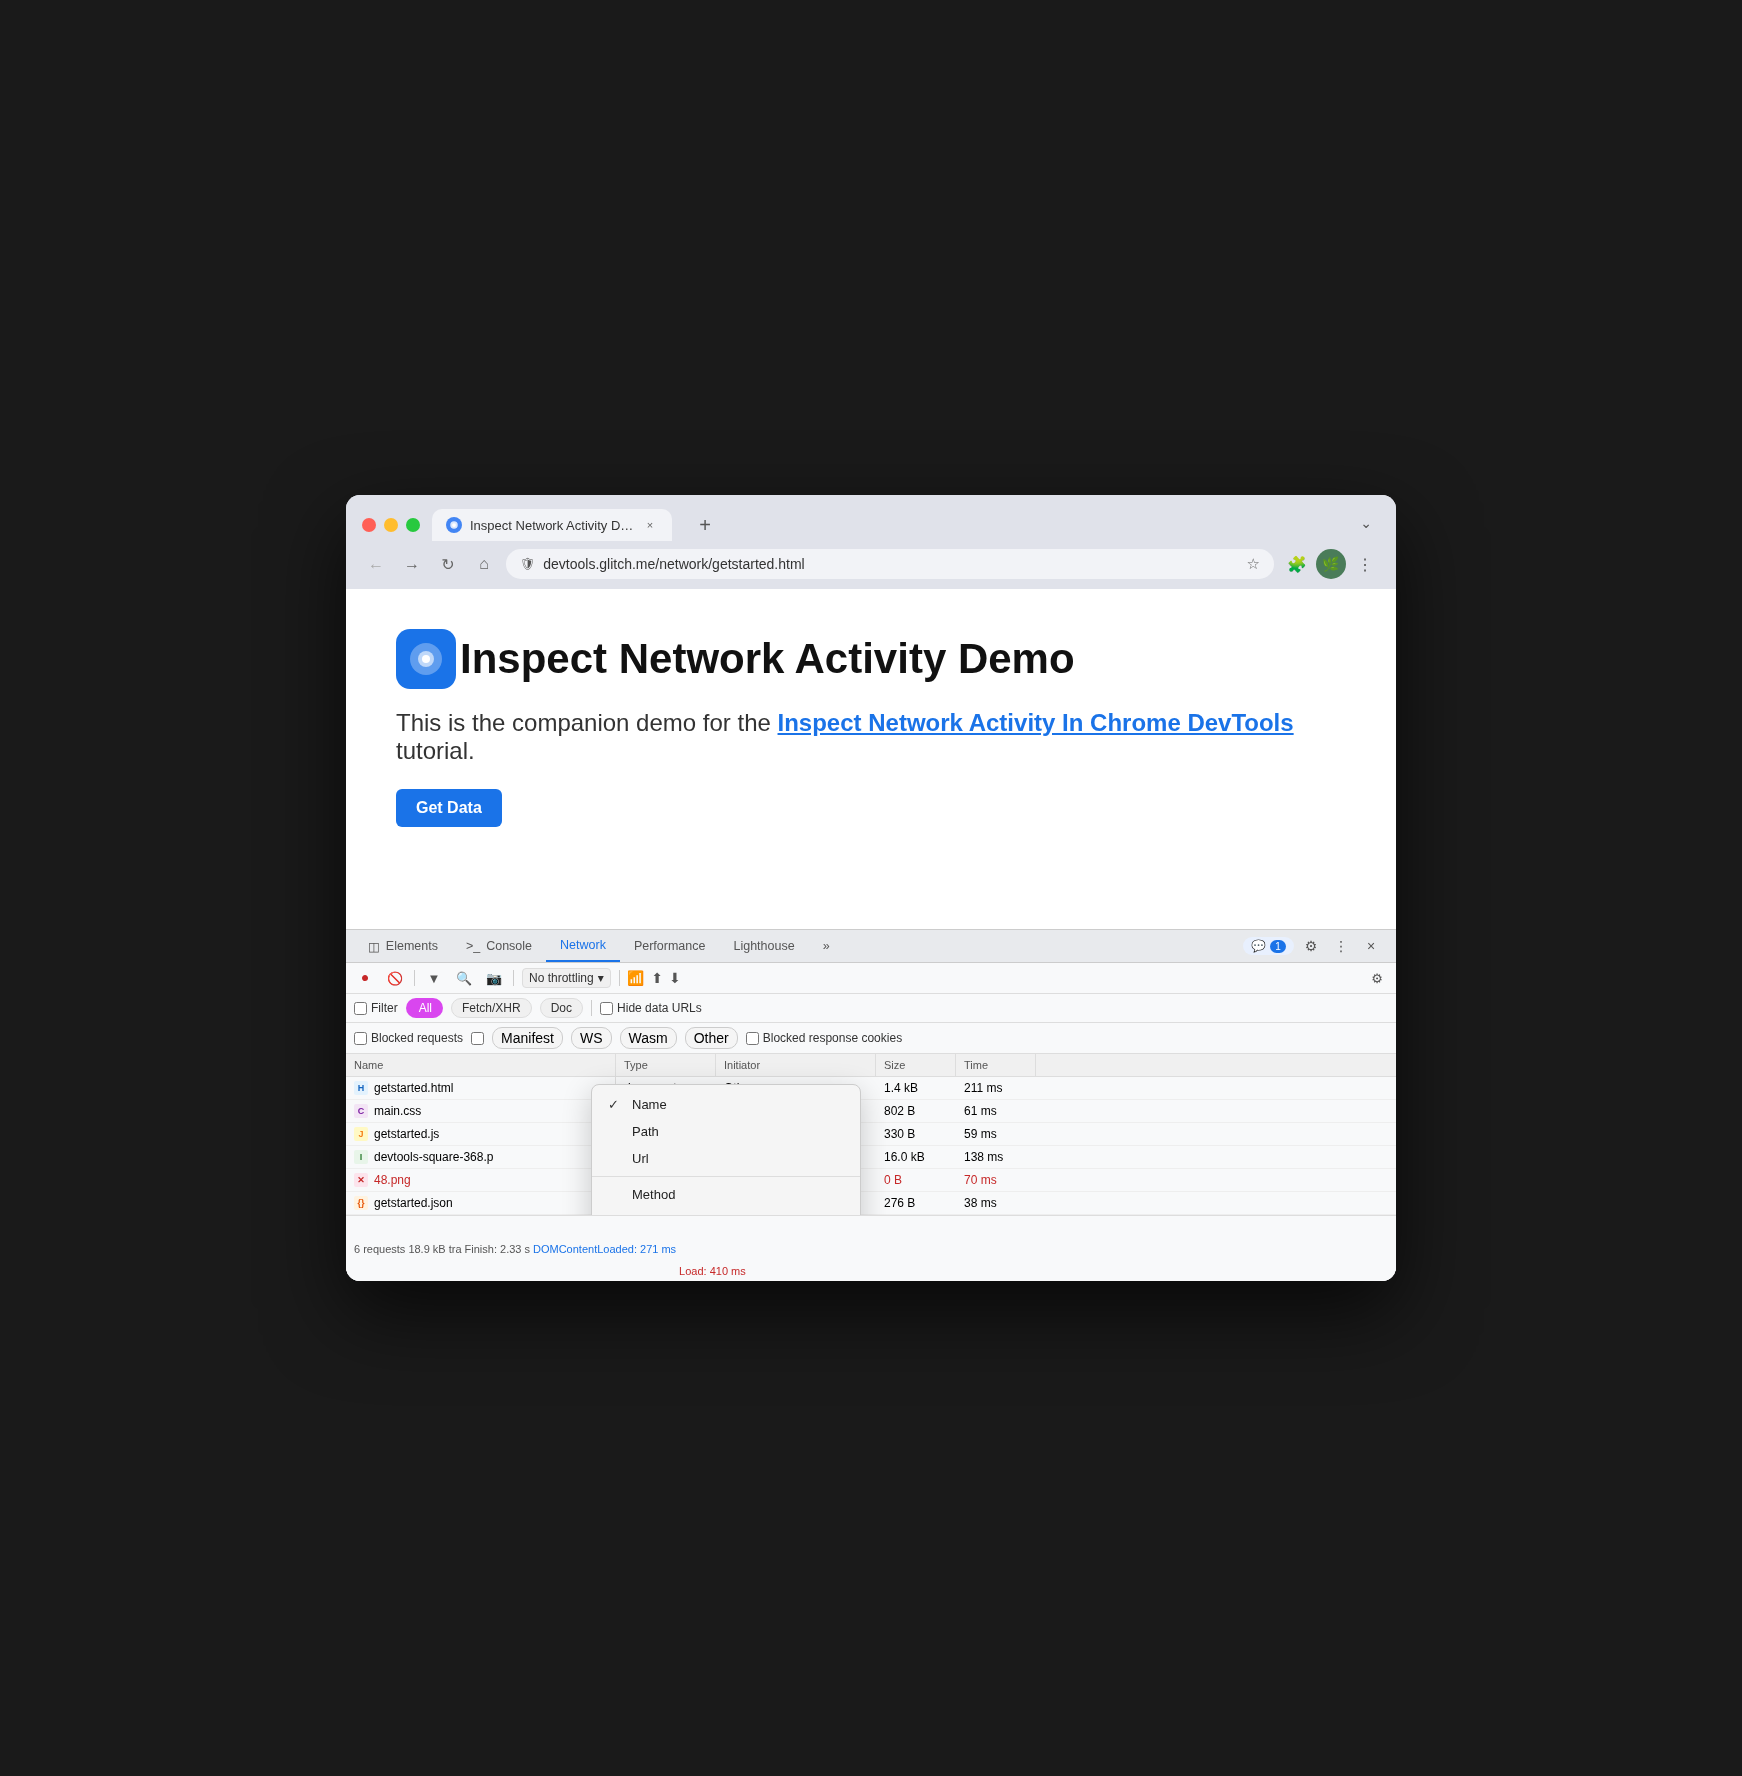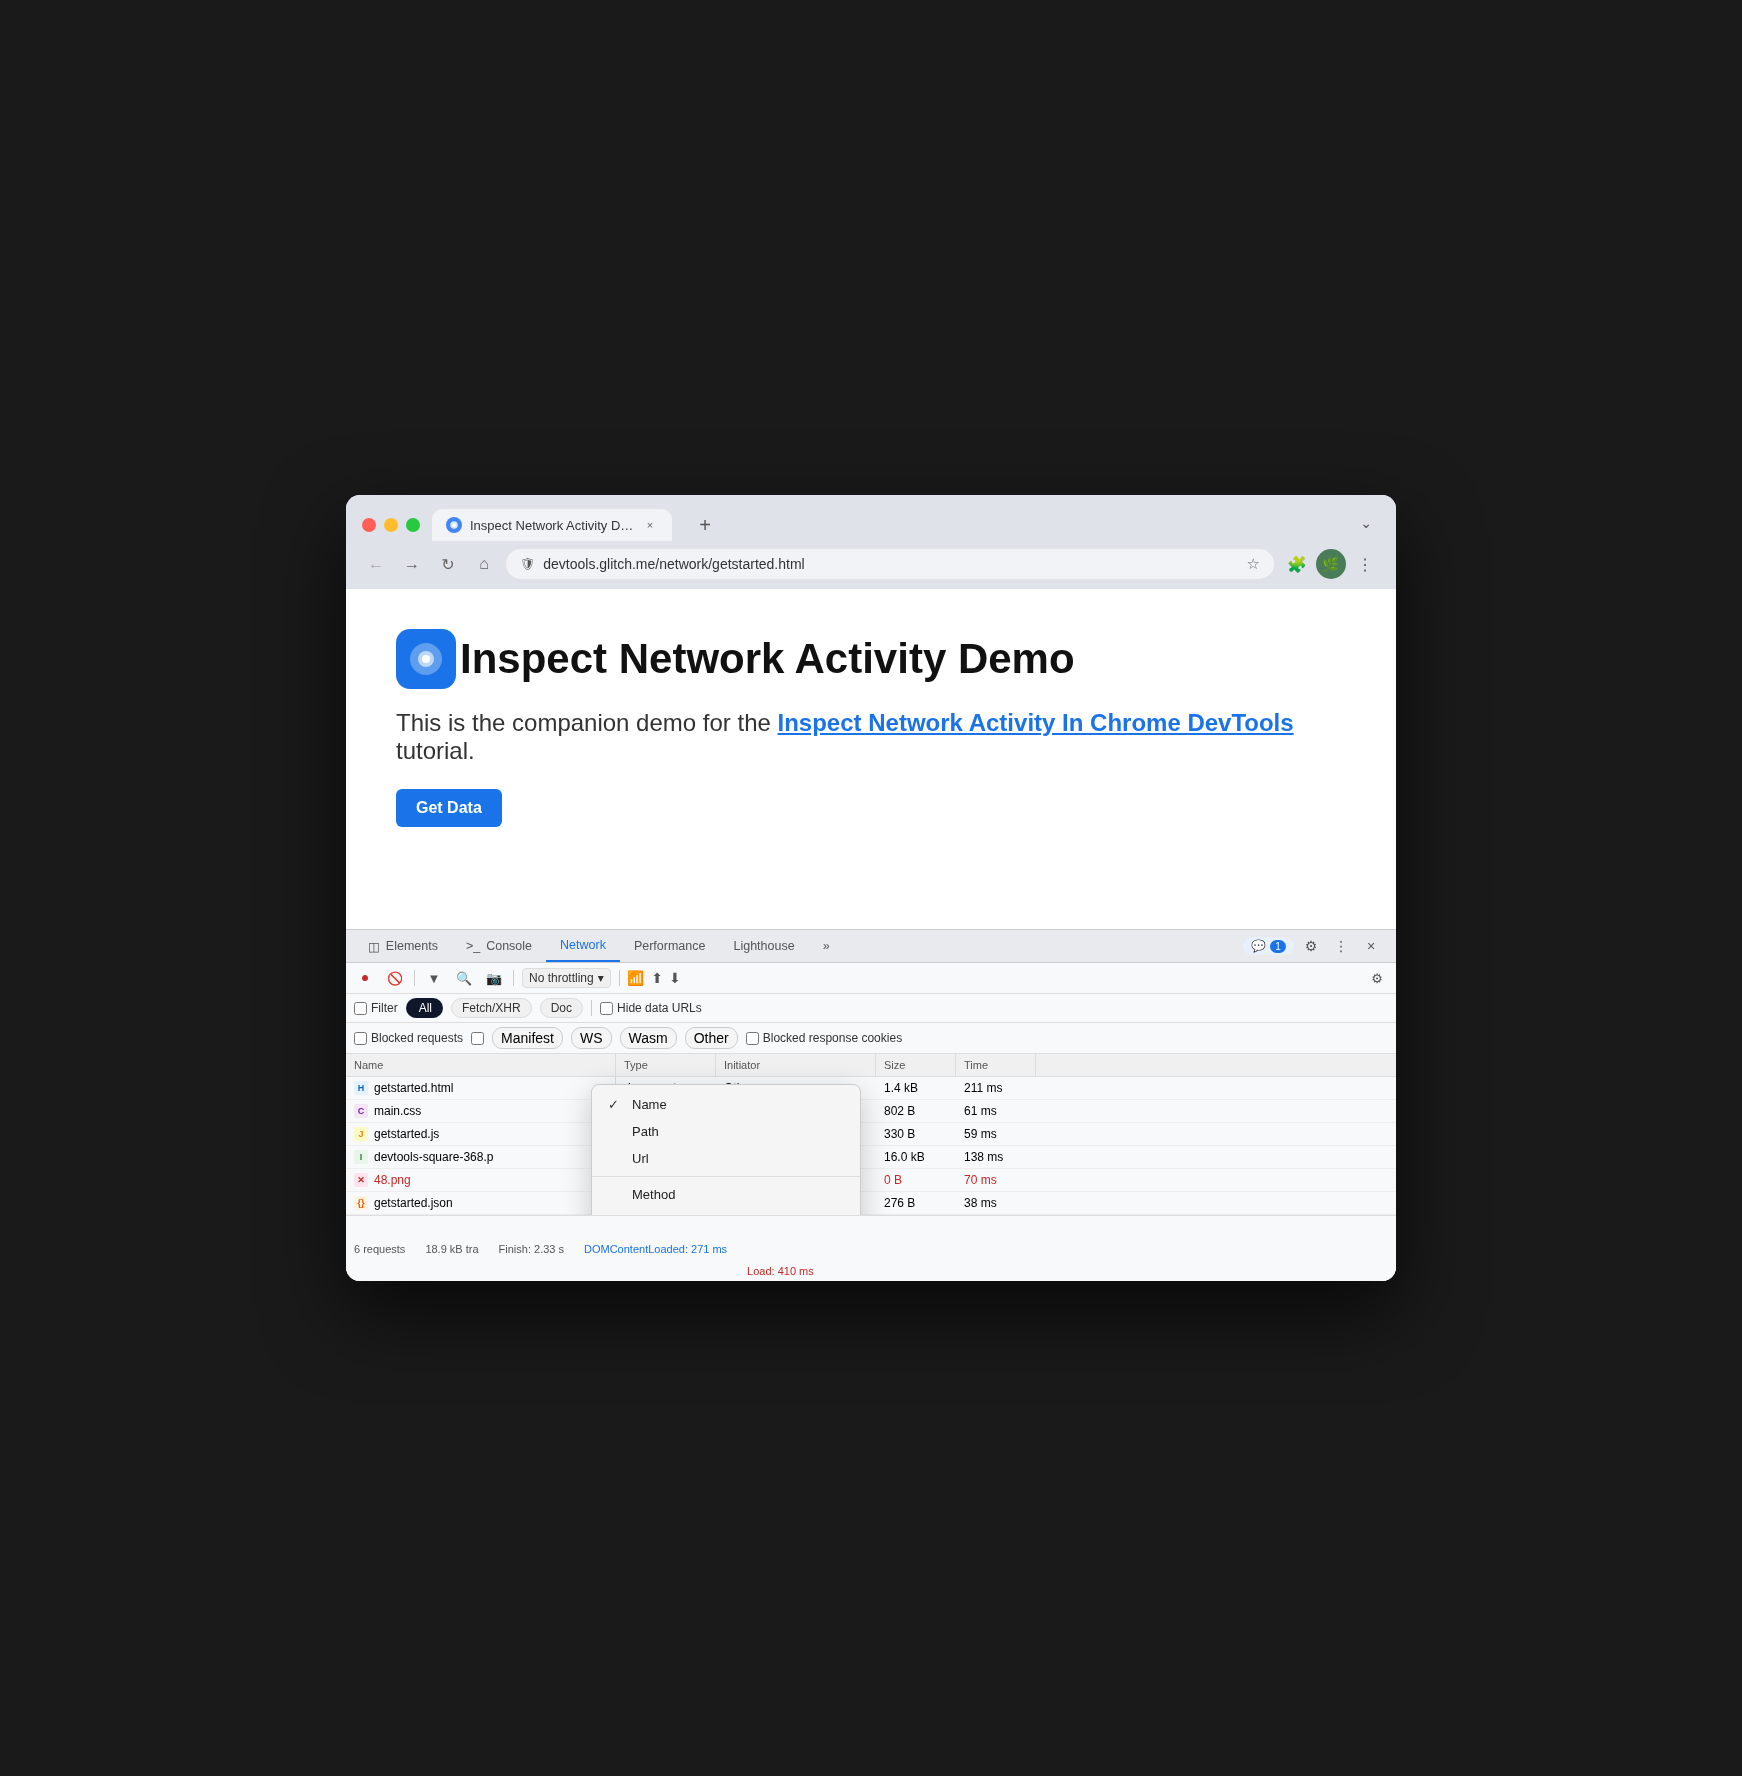--- a/index.html
+++ b/index.html
@@ -402,21 +402,21 @@
 
     .filter-chip {
       padding: 2px 10px;
       border-radius: 12px;
       font-size: 12px;
       cursor: pointer;
       border: 1px solid transparent;
     }
 
     .filter-chip.active {
-      background: #0f172a;
+      background: #d946ef;
       color: white;
       padding-left: 12px;
     }
 
     .filter-chip.inactive {
       background: #f0f0f0;
       color: #333;
       border-color: #ddd;
     }
 
@@ -542,21 +542,21 @@
     }
 
     .right-cell.error { color: #c62828; }
 
     .status-bar {
       background: #f8f9fa;
       border-top: 1px solid #ddd;
       padding: 4px 8px;
       display: flex;
       align-items: center;
-      gap: 20px;
+      gap: 3px;
       font-size: 11px;
       color: #555;
     }
 
     .status-domcontent { color: #1a73e8; }
     .status-load { color: #c62828; margin-top: 45px; }
 
     
     .context-menu {
       position: absolute;

